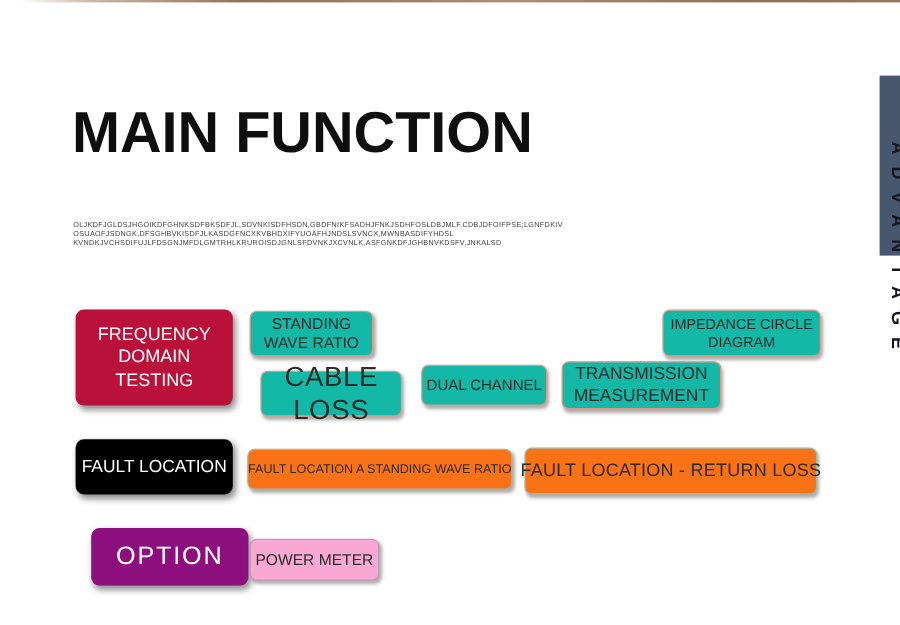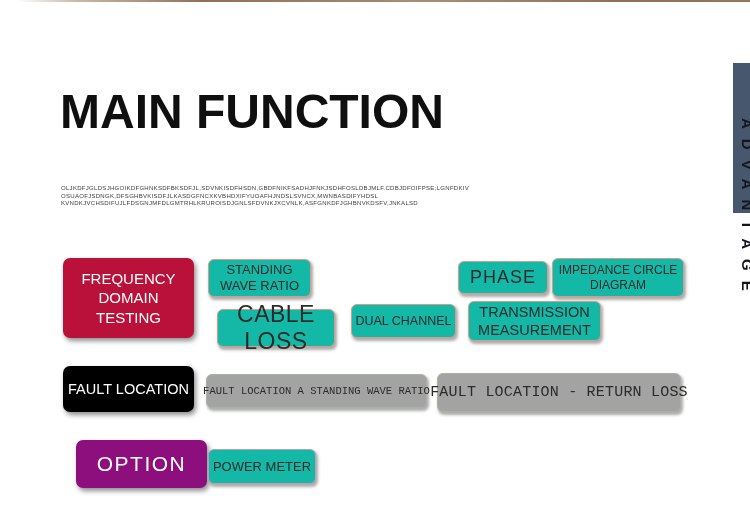--- a/index.html
+++ b/index.html
@@ -21,22 +21,22 @@
   }
   .desc div { white-space:nowrap; }
 
   .box {
     position:absolute; display:flex; align-items:center; justify-content:center;
     text-align:center; border-radius:7px; box-sizing:border-box;
   }
   .hdr { color:#ffffff; box-shadow:2px 3px 5px rgba(50,50,50,0.55); font-weight:400; }
   .light { box-shadow:1.5px 2.5px 3px rgba(70,70,70,0.45); border-radius:6px; color:#2b2b2b; }
   .salmon { background:#14b8a6; border:1px solid #d89c86; }
-  .sage   { background:#a3a3a3; border:1px solid #a5b59f;font-family:Liberation Mono, monospace; }
-  .mauve  { background:#14b8a6; border:1px solid #bf9cb6; }
+  .sage   { background:#f97316; border:1px solid #a5b59f; }
+  .mauve  { background:#f9a8d4; border:1px solid #bf9cb6; }
 
   #b-freq      { left:47px;  top:258px; width:131px; height:80px; background:#b91139; font-size:15px; line-height:1.3; padding:14px 3px; }
   #b-standing  { left:192px; top:259px; width:103px; height:38px; font-size:13px; line-height:1.2; }
   #b-return    { left:305px; top:261px; width:127px; height:33px; font-size:17px; letter-spacing:0.5px; }
   #b-phase     { left:442px; top:261px; width:90px;  height:33px; font-size:18px; letter-spacing:1px; }
   #b-impedance { left:536px; top:258px; width:132px; height:39px; font-size:12px; line-height:1.25; }
   #b-cable     { left:201px; top:309px; width:118px; height:38px; font-size:23px; letter-spacing:0.5px; }
   #b-dual      { left:335px; top:304px; width:105px; height:34px; font-size:12.5px; }
   #b-trans     { left:452px; top:301px; width:133px; height:40px; font-size:14.5px; line-height:1.25; }
 
@@ -67,21 +67,20 @@
   <div class="title">MAIN FUNCTION</div>
 
   <div class="desc">
     <div>OLJKDFJGLDSJHGOIKDFGHNKSDFBKSDFJL,SDVNKISDFHSDN,GBDFNIKFSADHJFNKJSDHFOSLDBJMLF.CDBJDFOIFPSE;LGNFDKIV</div>
     <div>OSUAOFJSDNGK,DFSGHBVKISDFJLKASDGFNCXKVBHDXIFYUOAFHJNDSLSVNCX,MWNBASDIFYHDSL</div>
     <div>KVNDKJVCHSDIFUJLFDSGNJMFDLGMTRHLKRUROISDJGNLSFDVNKJXCVNLK,ASFGNKDFJGHBNVKDSFV,JNKALSD</div>
   </div>
 
   <div class="box hdr" id="b-freq">FREQUENCY DOMAIN TESTING</div>
   <div class="box light salmon" id="b-standing">STANDING WAVE RATIO</div>
-  <div class="box light salmon" id="b-phase">PHASE</div>
   <div class="box light salmon" id="b-impedance">IMPEDANCE CIRCLE DIAGRAM</div>
   <div class="box light salmon" id="b-cable">CABLE LOSS</div>
   <div class="box light salmon" id="b-dual">DUAL CHANNEL</div>
   <div class="box light salmon" id="b-trans">TRANSMISSION MEASUREMENT</div>
 
   <div class="box hdr" id="b-fault">FAULT LOCATION</div>
   <div class="box light sage" id="b-flswr">FAULT LOCATION A STANDING WAVE RATIO</div>
   <div class="box light sage" id="b-flrl">FAULT LOCATION - RETURN LOSS</div>
 
   <div class="box hdr" id="b-option">OPTION</div>

